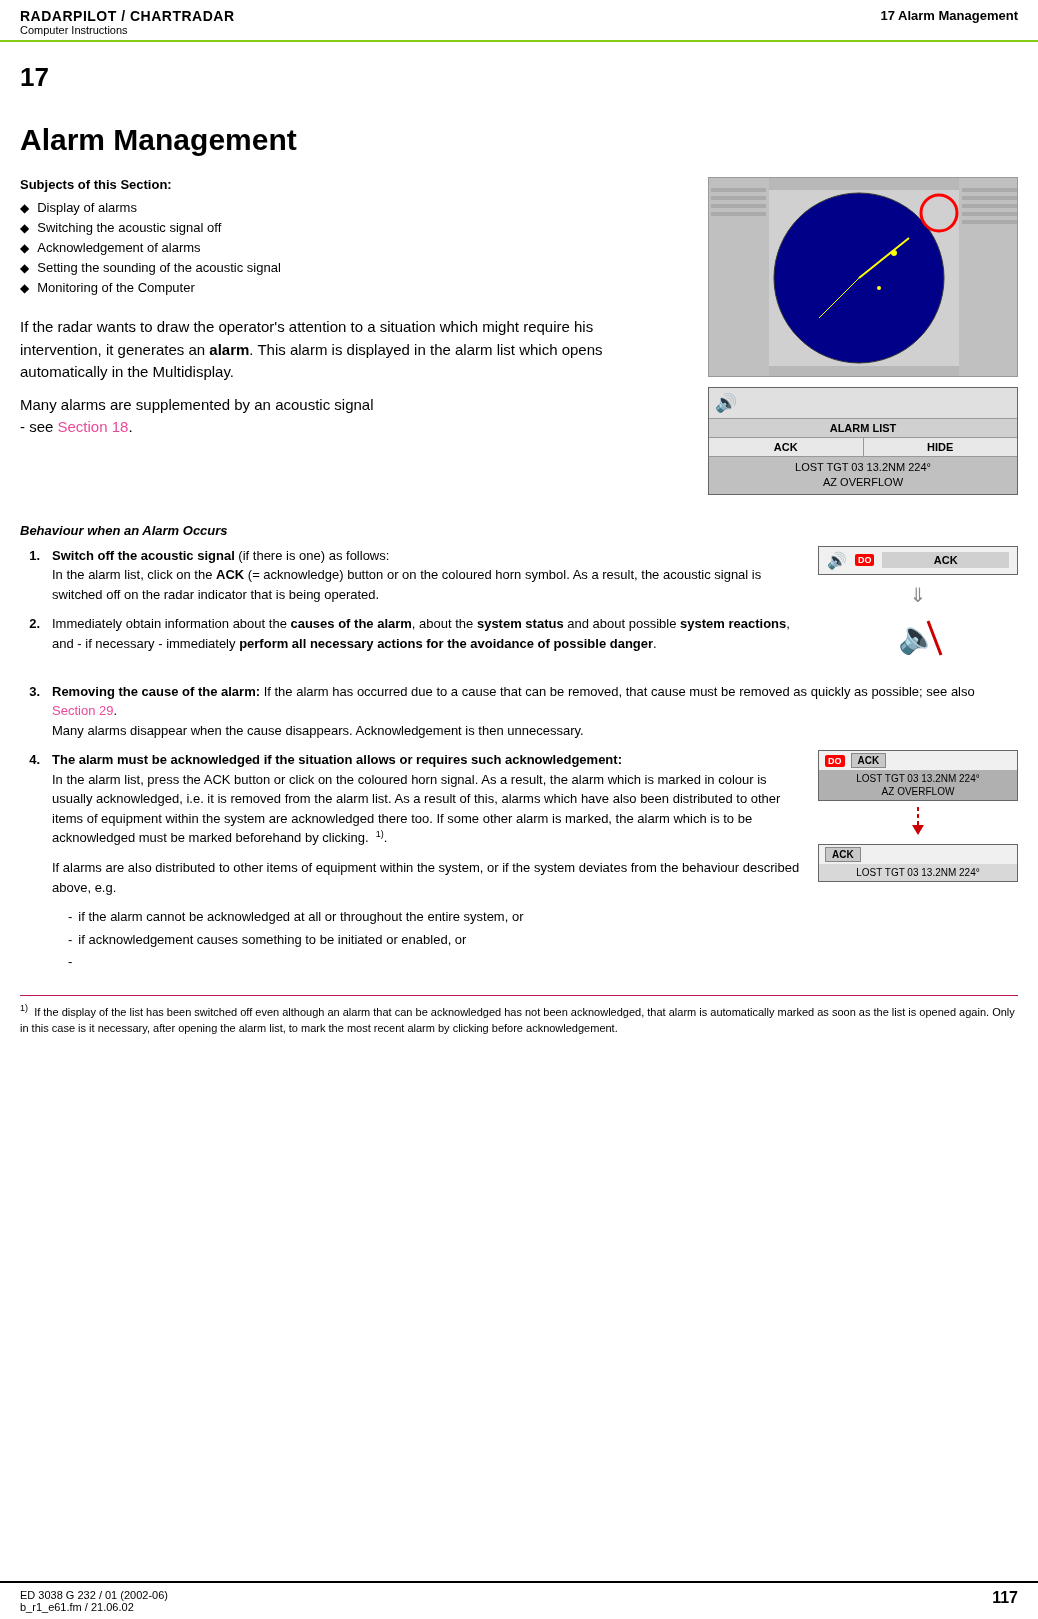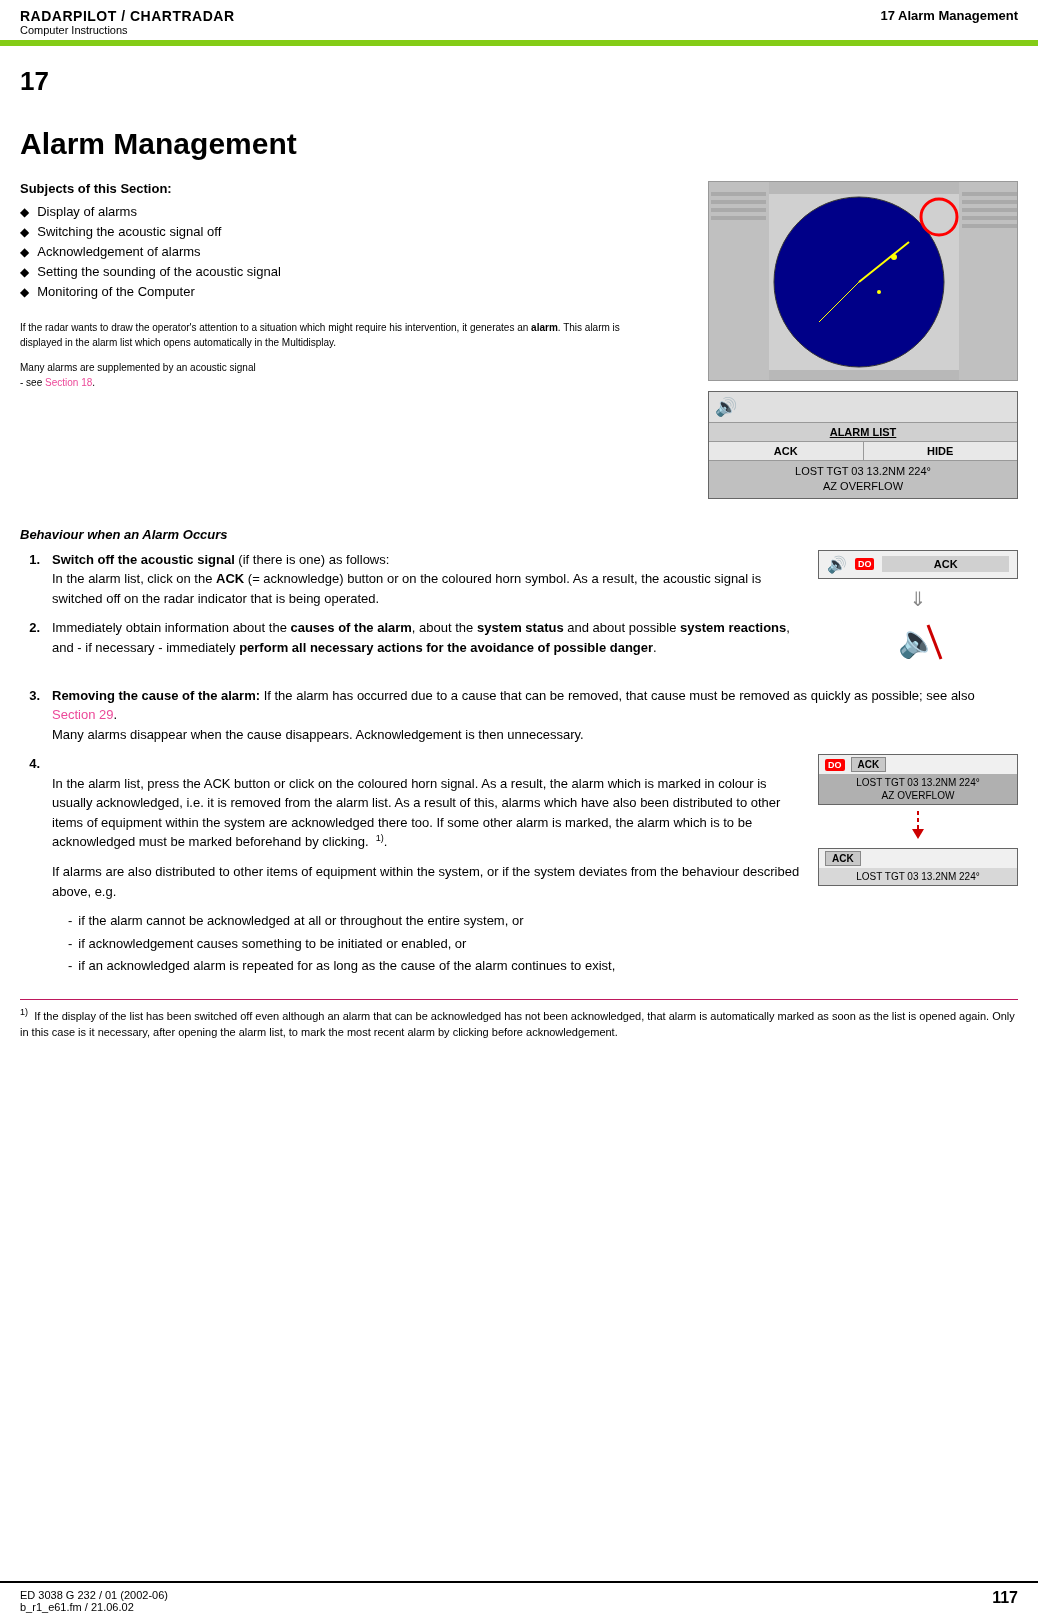--- a/index.html
+++ b/index.html
@@ -12,21 +12,21 @@
       min-height: 1619px;
       position: relative;
     }
 
     
     .page-header {
       display: flex;
       justify-content: space-between;
       align-items: flex-start;
       padding: 8px 20px 4px 20px;
-      border-bottom: 6px solid #84cc16;
+      border-bottom: 2px solid #84cc16;
     }
     .header-left .title-main {
       font-size: 14px;
       font-weight: bold;
       letter-spacing: 0.5px;
     }
     .header-left .subtitle {
       font-size: 11px;
       font-weight: normal;
     }
@@ -100,21 +100,21 @@
       width: 310px;
       height: 200px;
       border: 1px solid #999;
       background: #e8e8e8;
       position: relative;
       overflow: hidden;
     }
 
     
     .body-text {
-      font-size: 10px;
+      font-size: 15px;
       line-height: 1.5;
       margin-bottom: 10px;
       max-width: 600px;
     }
     .body-text-full {
       font-size: 13px;
       line-height: 1.5;
       margin-bottom: 10px;
     }
     .text-link {
@@ -154,21 +154,20 @@
     .alarm-widget-header .speaker-icon {
       font-size: 18px;
     }
     .alarm-widget-title-bar {
       background: #d0d0d0;
       padding: 3px 6px;
       font-weight: bold;
       font-size: 11px;
       text-align: center;
       border-bottom: 1px solid #999;
-      text-decoration: underline;
     }
     .alarm-widget-buttons {
       display: flex;
       border-bottom: 1px solid #999;
     }
     .alarm-widget-btn {
       flex: 1;
       text-align: center;
       padding: 3px 0;
       font-weight: bold;
@@ -487,40 +486,39 @@
         </div>
       </li>
     </ul>
 
     <div class="alarm-ack-section">
       <div class="alarm-ack-left">
         <ul class="numbered-list">
           <li>
             <span class="list-number">4.</span>
             <div class="list-content">
-              <br>
+              <strong>The alarm must be acknowledged if the situation allows or requires such acknowledgement:</strong><br>
               In the alarm list, press the ACK button or click on the coloured horn signal. As a result, the alarm which is marked in colour is usually acknowledged, i.e. it is removed from the alarm list. As a result of this, alarms which have also been distributed to other items of equipment within the system are acknowledged there too. If some other alarm is marked, the alarm which is to be acknowledged must be marked beforehand by clicking.&nbsp;&nbsp;<sup class="superscript">1)</sup>.
             </div>
           </li>
         </ul>
 
         <div style="margin-left: 32px; margin-top:8px;">
           <p class="body-text-full">If alarms are also distributed to other items of equipment within the system, or if the system deviates from the behaviour described above, e.g.</p>
           <ul class="dash-list">
             <li>
               <span class="dash-char">-</span>
               <span>if the alarm cannot be acknowledged at all or throughout the entire system, or</span>
             </li>
             <li>
               <span class="dash-char">-</span>
               <span>if acknowledgement causes something to be initiated or enabled, or</span>
             </li>
             <li>
               <span class="dash-char">-</span>
-              <span>if an acknowledged alarm is repeated for as long as the cause of the alarm continues to exist,</span>
             </li>
           </ul>
         </div>
       </div>
 
       <div class="alarm-ack-right">
 
         <div class="alarm-panel">
           <div class="alarm-panel-row">
             <span style="font-size:9px; background:red; color:white; padding:1px 3px; border-radius:2px; font-weight:bold;">DO</span>

